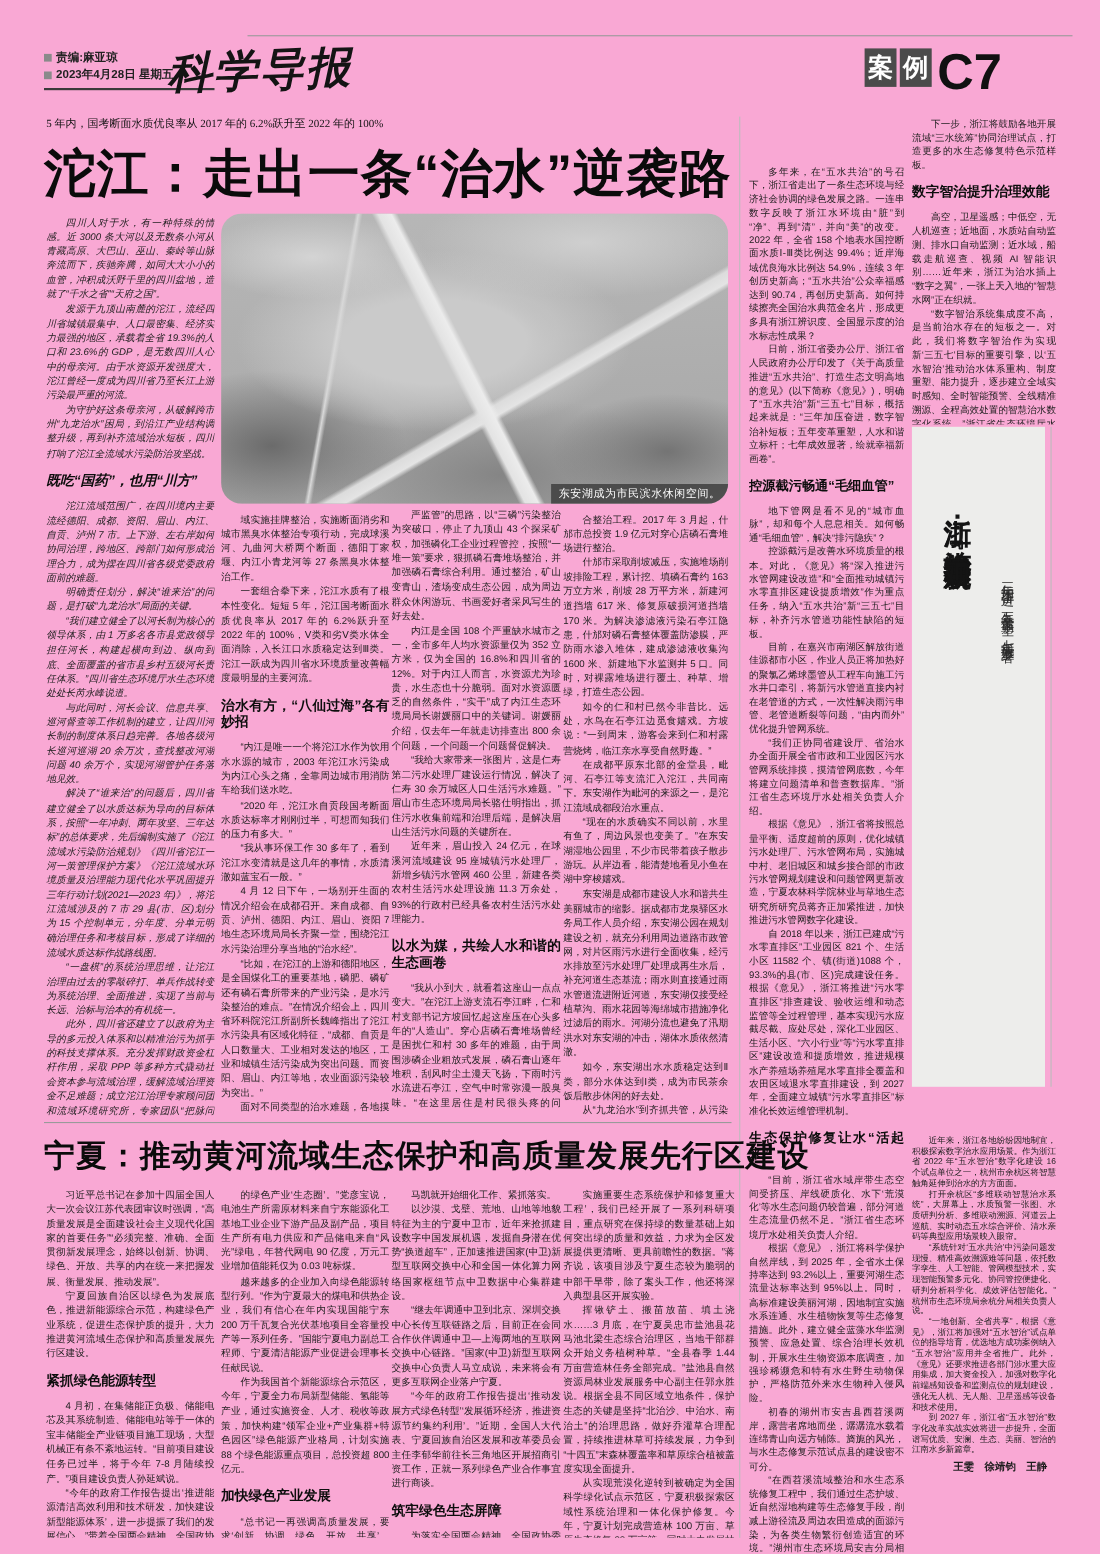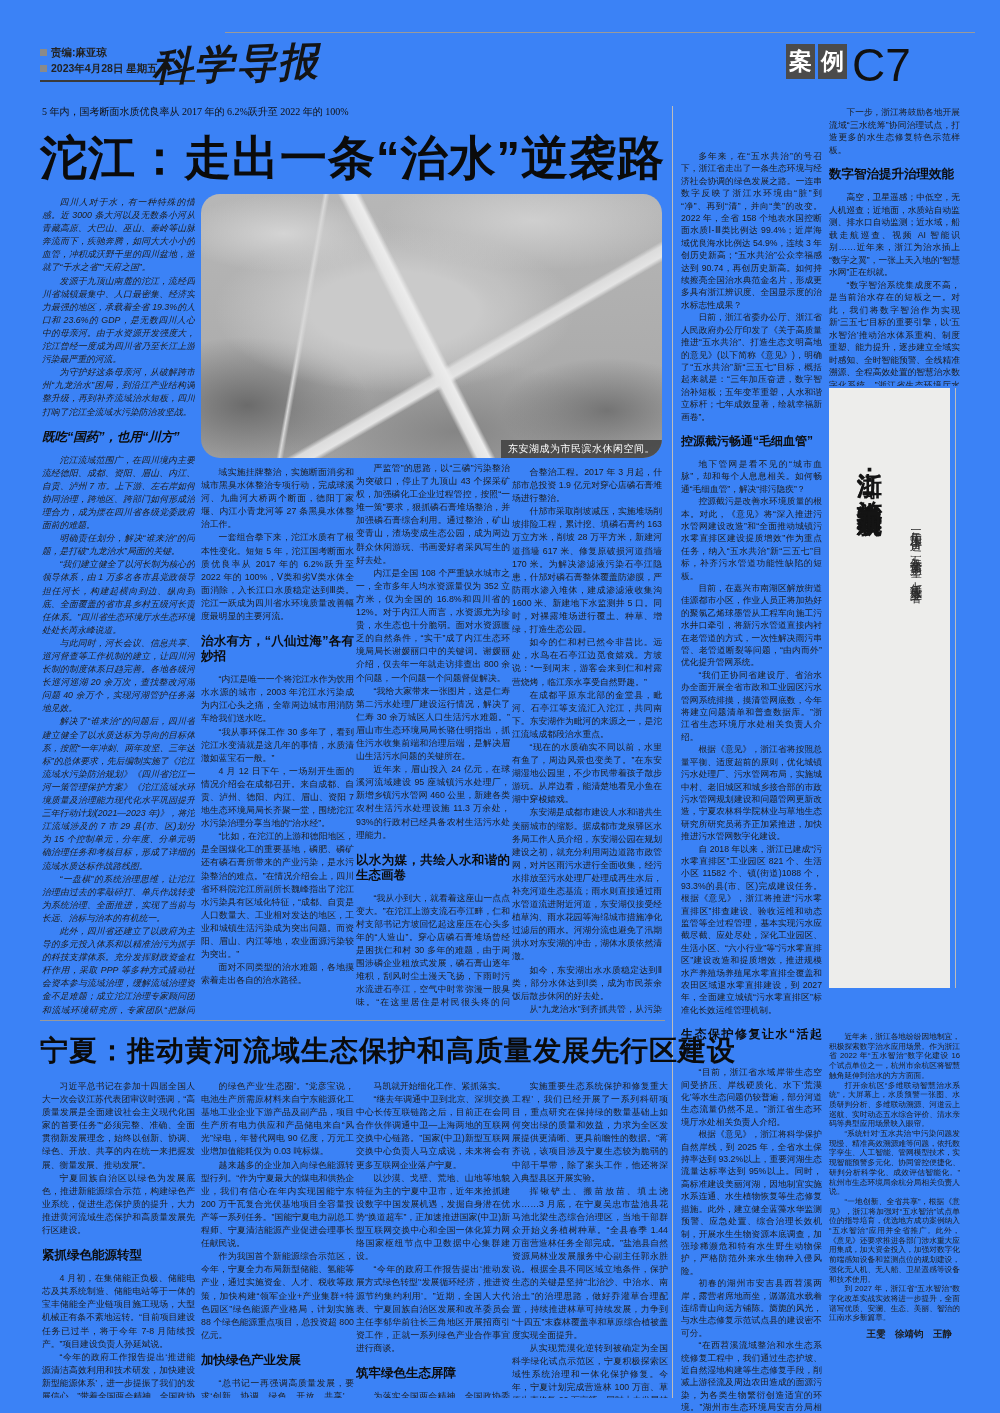--- a/index.html
+++ b/index.html
@@ -1,30 +1,30 @@
 <!DOCTYPE html>
 <html lang="zh"><head>
 <meta charset="utf-8">
 <style>
   html,body{margin:0;padding:0;background:#e8e8e8;}
-  .page{position:relative;width:1000px;height:1413px;margin:0 auto;background:#3b82f6;color:#1c1c1c;
+  .page{position:relative;width:1000px;height:1413px;margin:0 auto;background:#f9a8d4;color:#1c1c1c;
         font-family:"Liberation Sans","DejaVu Sans",sans-serif;overflow:hidden;}
   .abs{position:absolute;}
   
   .top-rule{left:225px;top:32px;width:750px;height:1px;background:#9a9a9a;}
   .edit-block{left:40px;top:44px;width:160px;font-size:10.5px;line-height:16px;color:#222;}
   .edit-block .row{display:flex;align-items:center;gap:4px;white-space:nowrap;font-weight:bold;}
   .sq{display:inline-block;width:7px;height:7px;background:#8a8a8a;}
   .edit-underline{width:155px;height:2px;background:#3a3a3a;margin-top:4px;}
   .paper-logo{left:152px;top:36px;width:190px;height:60px;font-family:"DejaVu Serif","Liberation Serif",serif;
       font-style:italic;font-weight:bold;font-size:40px;letter-spacing:2px;color:#141414;transform:rotate(-2deg);}
   .section-tag{left:786px;top:44px;display:flex;gap:3px;}
   .section-tag .box{width:29px;height:35px;background:#4b4b4b;color:#fff;font-weight:bold;font-size:23px;
       display:flex;align-items:center;justify-content:center;}
-  .page-no{left:852px;top:38px;font-size:46px;font-weight:normal;color:#111;font-family:"Liberation Sans",sans-serif;}
+  .page-no{left:852px;top:38px;font-size:46px;font-weight:bold;color:#111;font-family:"Liberation Sans",sans-serif;}
   
   .kicker{left:42px;top:105px;width:620px;font-family:Liberation Serif, serif;
       font-size:10px;color:#111;}
   .headline1{left:40px;top:127px;width:625px;font-size:47px;font-weight:900;letter-spacing:1px;color:#0b0b0b;
       white-space:nowrap;}
   .col{overflow:hidden;text-align:justify;}
   .body-main{font-size:8.8px;line-height:13.1px;color:#1d1d1d;}
   .para{margin:0;text-indent:2em;}
   .subhead{font-weight:bold;font-size:12.5px;line-height:15px;margin:11px 0 9px;text-indent:0;color:#0d0d0d;}
   .byline{font-weight:bold;text-align:right;padding-right:8px;margin-top:6px;font-size:9.5px;}
@@ -112,20 +112,21 @@
       <p class="para">与此同时，河长会议、信息共享、巡河督查等工作机制的建立，让四川河长制的制度体系日趋完善。各地各级河长巡河巡湖 20 余万次，查找整改河湖问题 40 余万个，实现河湖管护任务落地见效。</p>
       <p class="para">解决了“谁来治”的问题后，四川省建立健全了以水质达标为导向的目标体系，按照“一年冲刺、两年攻坚、三年达标”的总体要求，先后编制实施了《沱江流域水污染防治规划》《四川省沱江一河一策管理保护方案》《沱江流域水环境质量及治理能力现代化水平巩固提升三年行动计划(2021—2023 年)》，将沱江流域涉及的 7 市 29 县(市、区)划分为 15 个控制单元，分年度、分单元明确治理任务和考核目标，形成了详细的流域水质达标作战路线图。</p>
       <p class="para">“一盘棋”的系统治理思维，让沱江治理由过去的零敲碎打、单兵作战转变为系统治理、全面推进，实现了当前与长远、治标与治本的有机统一。</p>
       <p class="para">此外，四川省还建立了以政府为主导的多元投入体系和以精准治污为抓手的科技支撑体系。充分发挥财政资金杠杆作用，采取 PPP 等多种方式撬动社会资本参与流域治理，缓解流域治理资金不足难题；成立沱江治理专家顾问团和流域环境研究所，专家团队“把脉问诊”，针对沱江水治理难点提出解决方案。</p>
     </div>
   <div class="abs col body-main c2">
       <p class="para">域实施挂牌整治，实施断面消劣和城市黑臭水体整治专项行动，完成球溪河、九曲河大桥两个断面，德阳丁家堰、内江小青龙河等 27 条黑臭水体整治工作。</p>
       <p class="para">一套组合拳下来，沱江水质有了根本性变化。短短 5 年，沱江国考断面水质优良率从 2017 年的 6.2%跃升至 2022 年的 100%，Ⅴ类和劣Ⅴ类水体全面消除，入长江口水质稳定达到Ⅲ类。沱江一跃成为四川省水环境质量改善幅度最明显的主要河流。</p>
       <div class="subhead">治水有方，“八仙过海”各有妙招</div>
       <p class="para">“内江是唯一一个将沱江水作为饮用水水源的城市，2003 年沱江水污染成为内江心头之痛，全靠周边城市用消防车给我们送水吃。</p>
+      <p class="para">“2020 年，沱江水自贡段国考断面水质达标率才刚刚过半，可想而知我们的压力有多大。”</p>
       <p class="para">“我从事环保工作 30 多年了，看到沱江水变清就是这几年的事情，水质清澈如蓝宝石一般。”</p>
       <p class="para">4 月 12 日下午，一场别开生面的情况介绍会在成都召开。来自成都、自贡、泸州、德阳、内江、眉山、资阳 7 地生态环境局局长齐聚一堂，围绕沱江水污染治理分享当地的“治水经”。</p>
       <p class="para">“比如，在沱江的上游和德阳地区，是全国煤化工的重要基地，磷肥、磷矿还有磷石膏所带来的产业污染，是水污染整治的难点。”在情况介绍会上，四川省环科院沱江所副所长魏峰指出了沱江水污染具有区域化特征，“成都、自贡是人口数量大、工业相对发达的地区，工业和城镇生活污染成为突出问题。而资阳、眉山、内江等地，农业面源污染较为突出。”</p>
       <p class="para">面对不同类型的治水难题，各地摸索着走出各自的治水路径。</p>
     </div>
   <div class="abs col body-main c3">
       <p class="para">严监管”的思路，以“三磷”污染整治为突破口，停止了九顶山 43 个探采矿权，加强磷化工企业过程管控，按照“一堆一策”要求，狠抓磷石膏堆场整治，并加强磷石膏综合利用。通过整治，矿山变青山，渣场变成生态公园，成为周边群众休闲游玩、书画爱好者采风写生的好去处。</p>
       <p class="para">内江是全国 108 个严重缺水城市之一，全市多年人均水资源量仅为 352 立方米，仅为全国的 16.8%和四川省的 12%。对于内江人而言，水资源尤为珍贵，水生态也十分脆弱。面对水资源匮乏的自然条件，“实干”成了内江生态环境局局长谢媛丽口中的关键词。谢媛丽介绍，仅去年一年就走访排查出 800 余个问题，一个问题一个问题督促解决。</p>
       <p class="para">“我给大家带来一张图片，这是仁寿第二污水处理厂建设运行情况，解决了仁寿 30 余万城区人口生活污水难题。”眉山市生态环境局局长骆仕明指出，抓住污水收集前端和治理后端，是解决眉山生活污水问题的关键所在。</p>
       <p class="para">近年来，眉山投入 24 亿元，在球溪河流域建设 95 座城镇污水处理厂，新增乡镇污水管网 460 公里，新建各类农村生活污水处理设施 11.3 万余处，93%的行政村已经具备农村生活污水处理能力。</p>
@@ -192,22 +193,22 @@
     </div>
   <div class="abs col body-main n2">
       <p class="para">的绿色产业‘生态圈’。”党彦宝说，电池生产所需原材料来自宁东能源化工基地工业企业下游产品及副产品，项目生产所有电力供应和产品储电来自“风光”绿电，年替代网电 90 亿度，万元工业增加值能耗仅为 0.03 吨标煤。</p>
       <p class="para">越来越多的企业加入向绿色能源转型行列。“作为宁夏最大的煤电和供热企业，我们有信心在年内实现国能宁东 200 万千瓦复合光伏基地项目全容量投产等一系列任务。”国能宁夏电力副总工程师、宁夏清洁能源产业促进会理事长任献民说。</p>
       <p class="para">作为我国首个新能源综合示范区，今年，宁夏全力布局新型储能、氢能等产业，通过实施资金、人才、税收等政策，加快构建“领军企业+产业集群+特色园区”绿色能源产业格局，计划实施 88 个绿色能源重点项目，总投资超 800 亿元。</p>
       <div class="subhead">加快绿色产业发展</div>
       <p class="para">“总书记一再强调高质量发展，要求‘创新、协调、绿色、开放、共享’，这让我们更加坚定了发展方向。内生动力不足是中卫发展的首要障碍，在资源和环境约束趋紧的形势下，我们正在加快探索高质量发展绿色转型之路。”全国两会闭幕后，全国人大代表、中卫市市长</p>
     </div>
   <div class="abs col body-main n3">
       <p class="para">马凯就开始细化工作、紧抓落实。</p>
+      <p class="para">以沙漠、戈壁、荒地、山地等地貌特征为主的宁夏中卫市，近年来抢抓建设数字中国发展机遇，发掘自身潜在优势“换道超车”，正加速推进国家(中卫)新型互联网交换中心和全国一体化算力网络国家枢纽节点中卫数据中心集群建设。</p>
       <p class="para">“继去年调通中卫到北京、深圳交换中心长传互联链路之后，目前正在会同合作伙伴调通中卫—上海两地的互联网交换中心链路。”国家(中卫)新型互联网交换中心负责人马立成说，未来将会有更多互联网企业落户宁夏。</p>
-      <p class="para">以沙漠、戈壁、荒地、山地等地貌特征为主的宁夏中卫市，近年来抢抓建设数字中国发展机遇，发掘自身潜在优势“换道超车”，正加速推进国家(中卫)新型互联网交换中心和全国一体化算力网络国家枢纽节点中卫数据中心集群建设。</p>
       <p class="para">“今年的政府工作报告提出‘推动发展方式绿色转型’‘发展循环经济，推进资源节约集约利用’。”近期，全国人大代表、宁夏回族自治区发展和改革委员会主任李郁华前往长三角地区开展招商引资工作，正就一系列绿色产业合作事宜进行商谈。</p>
       <div class="subhead">筑牢绿色生态屏障</div>
       <p class="para">为落实全国两会精神，全国政协委员、宁夏农林科学院林业与草地生态研究所研究员蒋齐正加紧推进“十四五”草地生态系统多样性维持的科研项目。</p>
     </div>
   <div class="abs col body-main n4">
       <p class="para">实施重要生态系统保护和修复重大工程’，我们已经开展了一系列科研项目，重点研究在保持绿的数量基础上如何突出绿的质量和效益，力求为全区发展提供更清晰、更具前瞻性的数据。”蒋齐说，该项目涉及宁夏生态较为脆弱的中部干旱带，除了案头工作，他还将深入典型县区开展实验。</p>
       <p class="para">挥锹铲土、搬苗放苗、填土浇水……3 月底，在宁夏吴忠市盐池县花马池北梁生态综合治理区，当地干部群众开始义务植树种草。“全县春季 1.44 万亩营造林任务全部完成。”盐池县自然资源局林业发展服务中心副主任郭永胜说。根据全县不同区域立地条件，保护生态的关键是坚持“北治沙、中治水、南治土”的治理思路，做好乔灌草合理配置，持续推进林草可持续发展，力争到“十四五”末森林覆盖率和草原综合植被盖度实现全面提升。</p>
       <p class="para">从实现荒漠化逆转到被确定为全国科学绿化试点示范区，宁夏积极探索区域性系统治理和一体化保护修复。今年，宁夏计划完成营造林 100 万亩、草原生态修复 22 万亩等，同时大力发展林草特色产业、健全完善国土绿化、生态产业、生态补偿等政策机制，进一步拓展增收致富途径。</p>
     </div>
 

